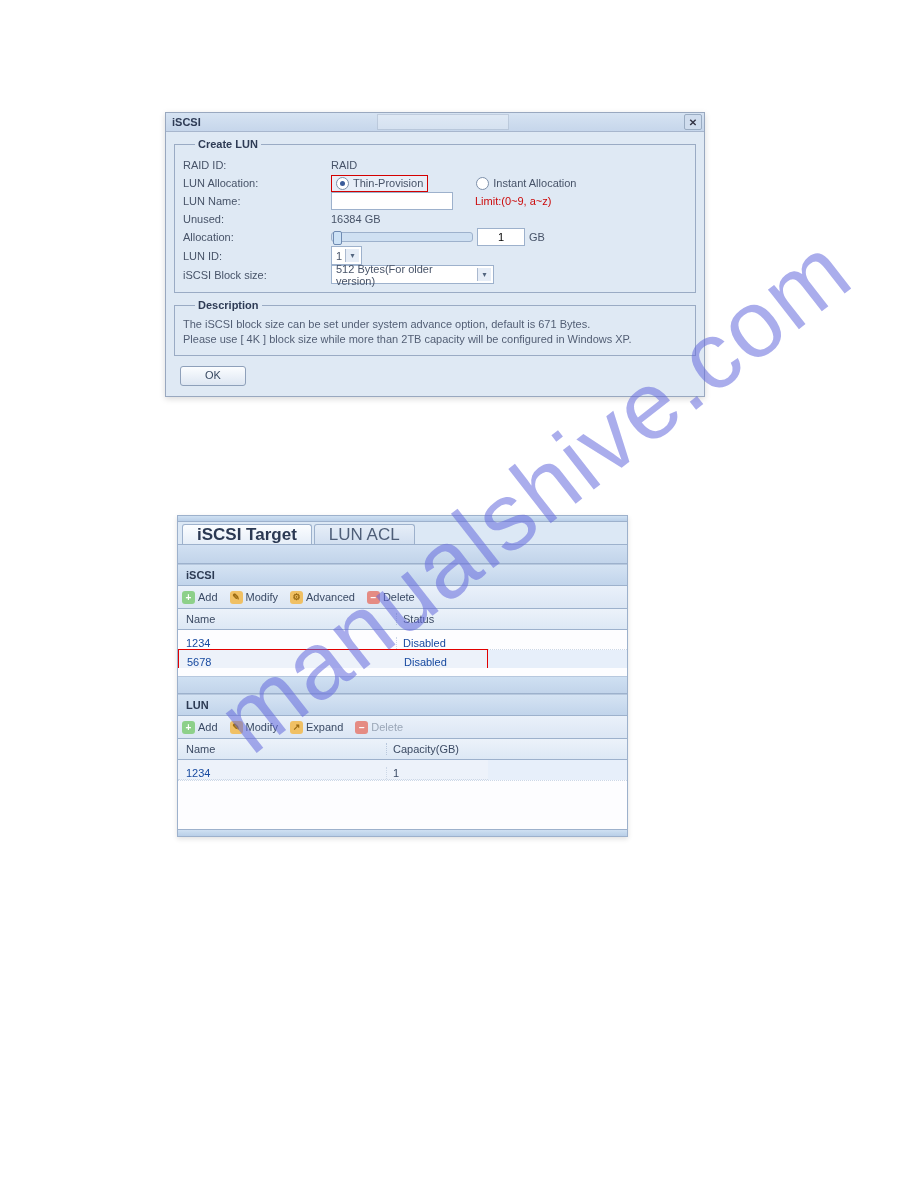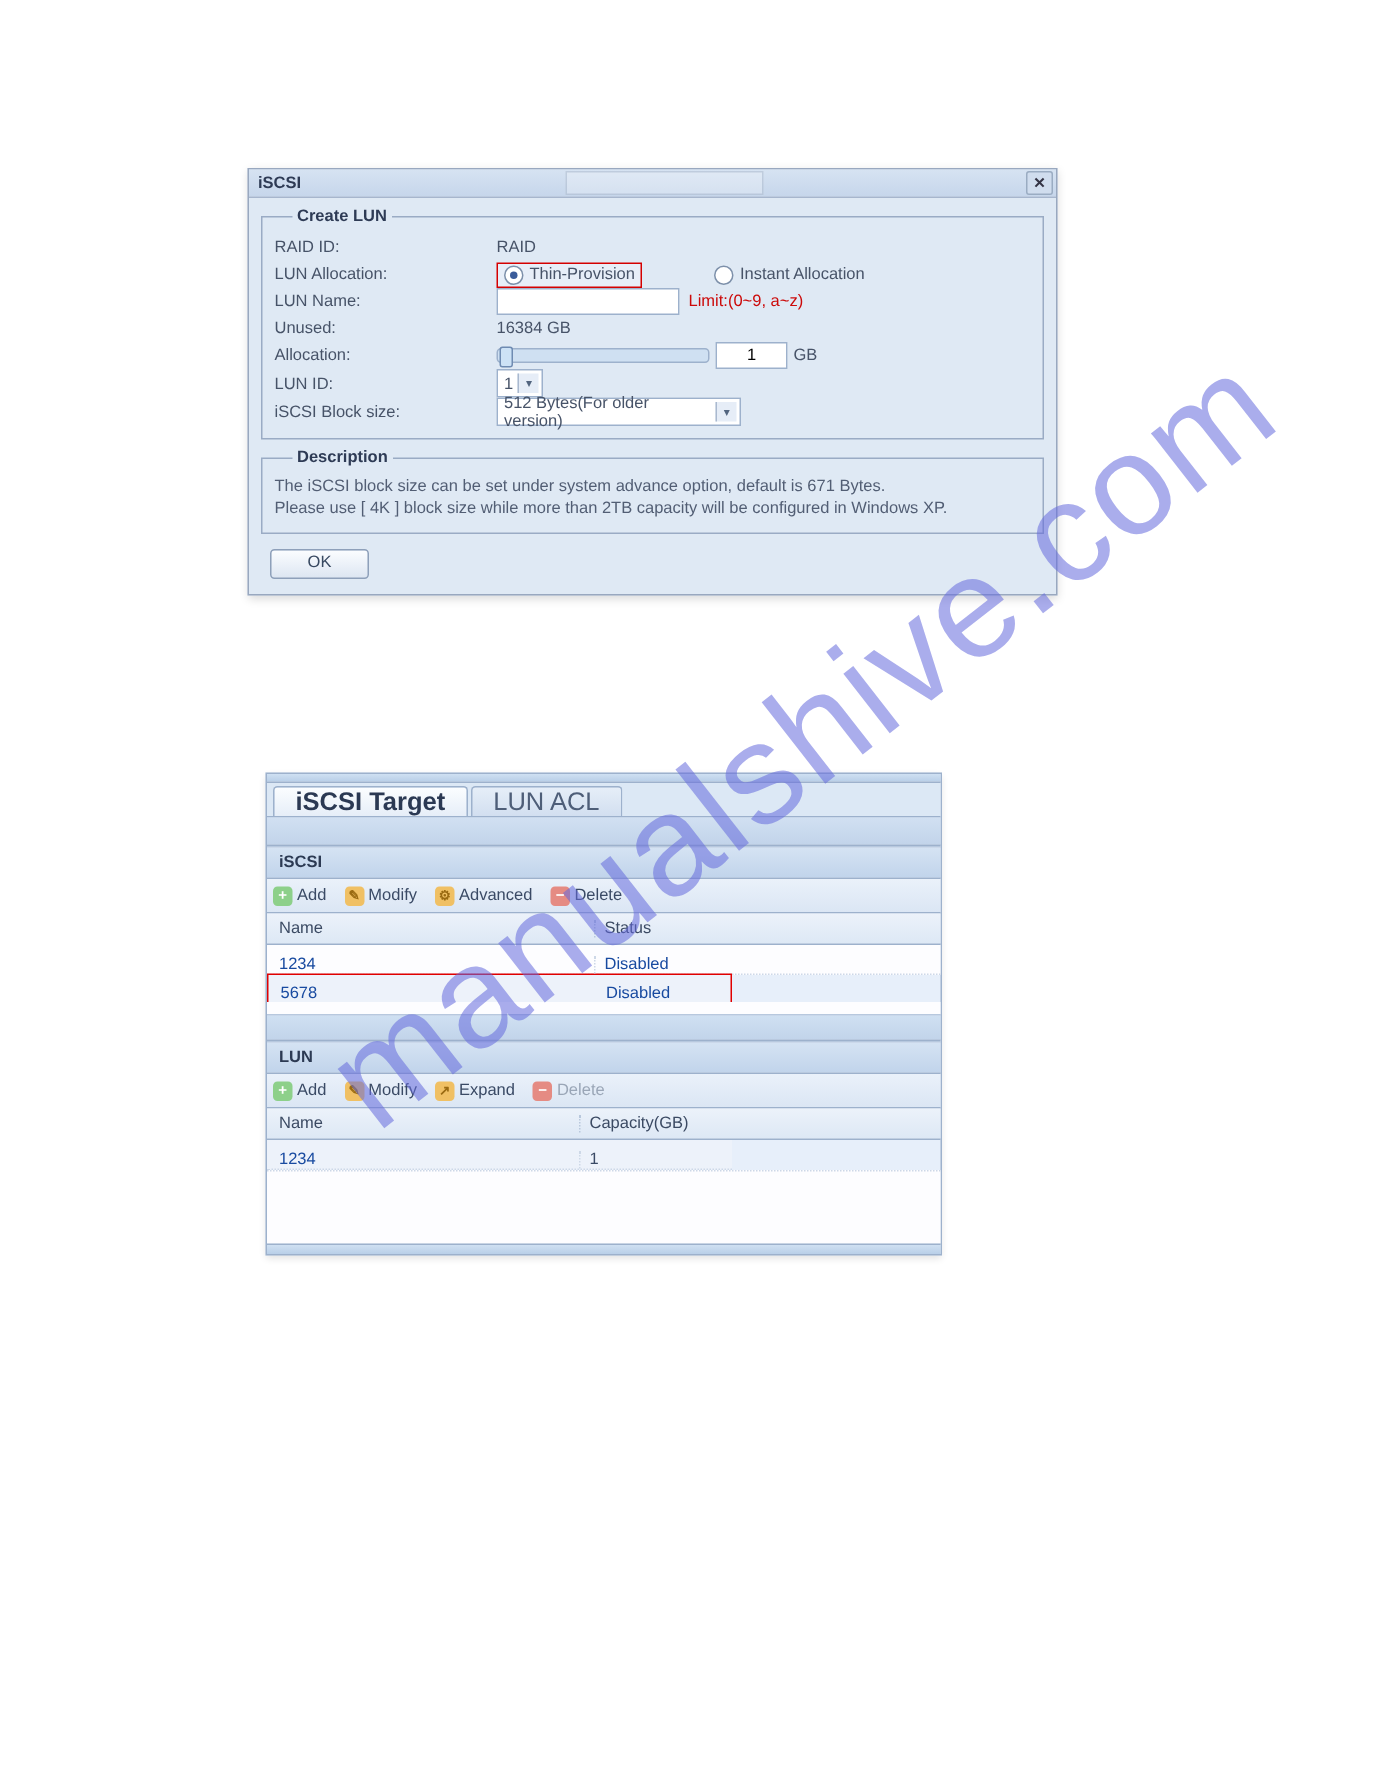--- a/index.html
+++ b/index.html
@@ -121,21 +121,21 @@
   }
   .text-input {
     border: 1px solid #9db1cc;
     height: 16px;
     width: 116px;
     background: #fff;
     font-size: 11px;
     padding: 0 2px;
   }
   .small-input { width: 42px; text-align: center; }
-  .limit-text { color: #cc0a0a; font-size: 11px; margin-left: 2px; }
+  .limit-text { color: #cc0a0a; font-size: 11px; margin-left: 18px; }
   .slider {
     width: 140px; height: 8px;
     border: 1px solid #9db1cc;
     border-radius: 3px;
     background: #cfe0f2;
     position: relative;
   }
   .slider::before {
     content:"";
     position:absolute;

